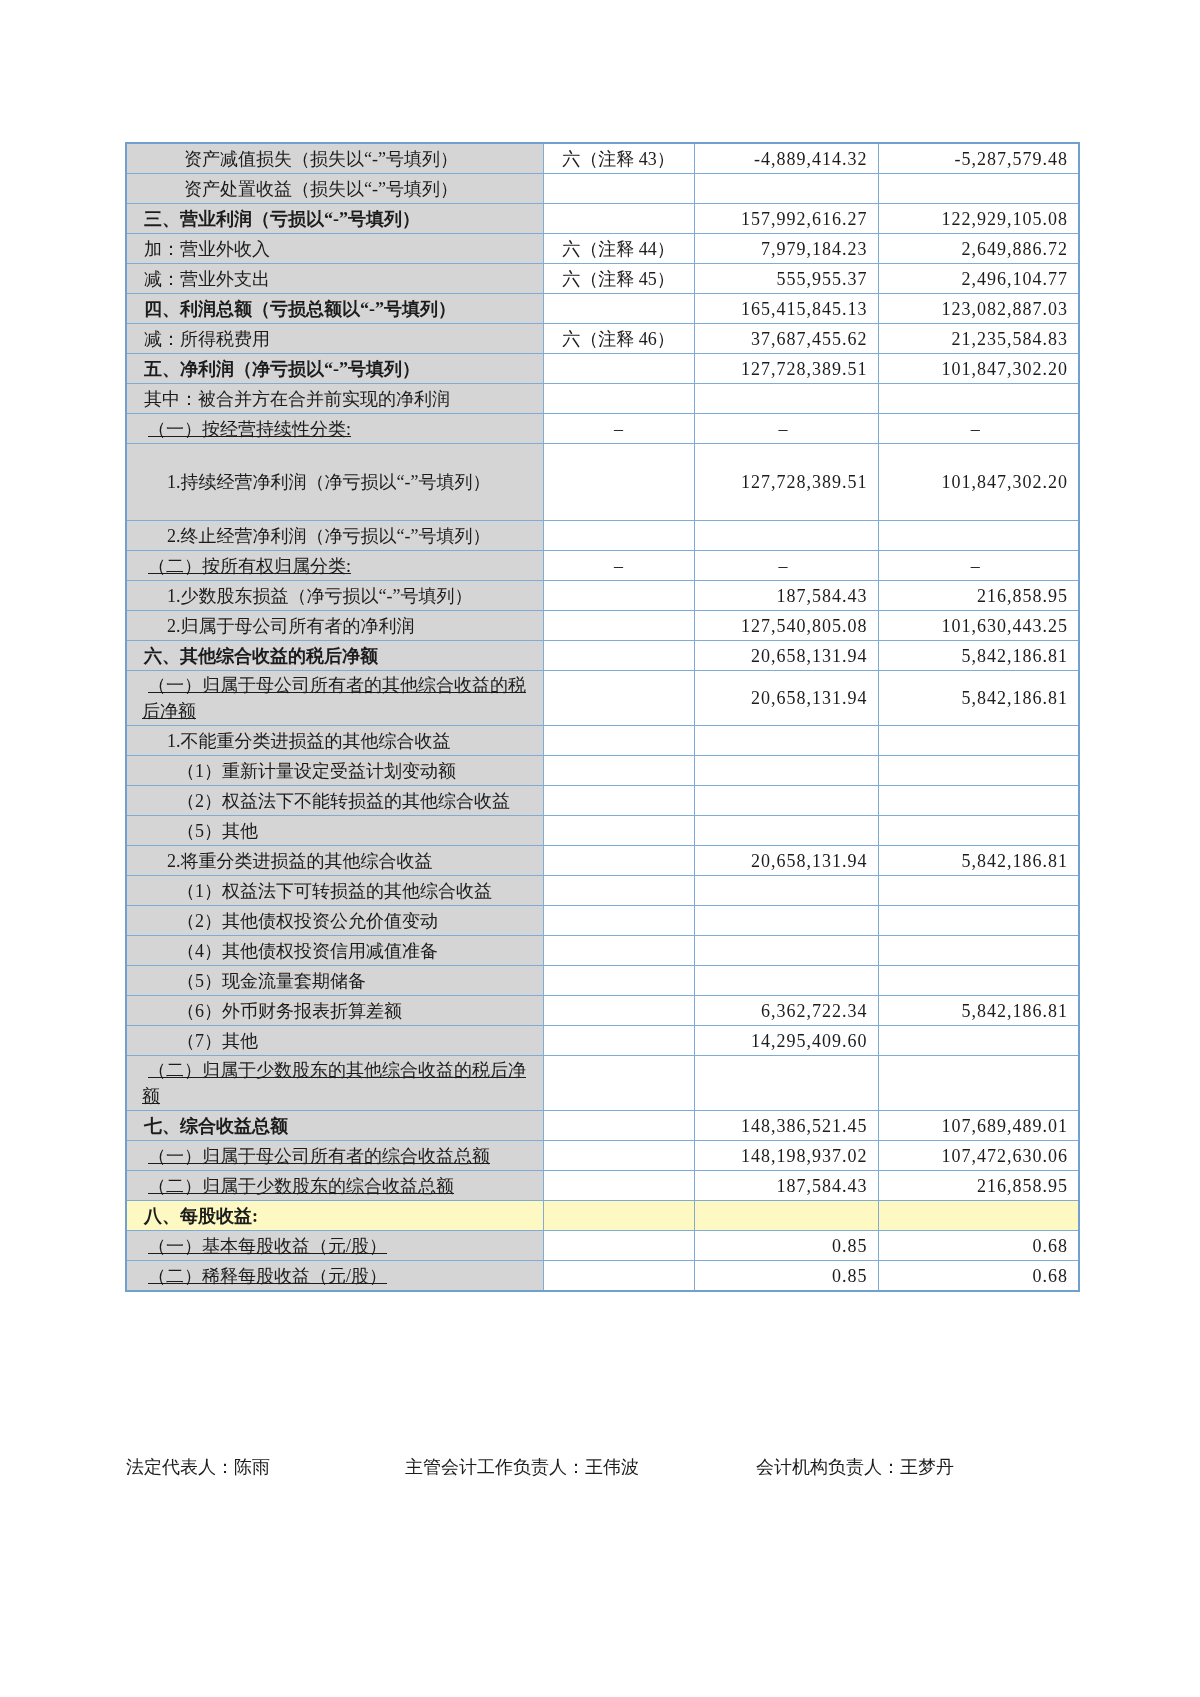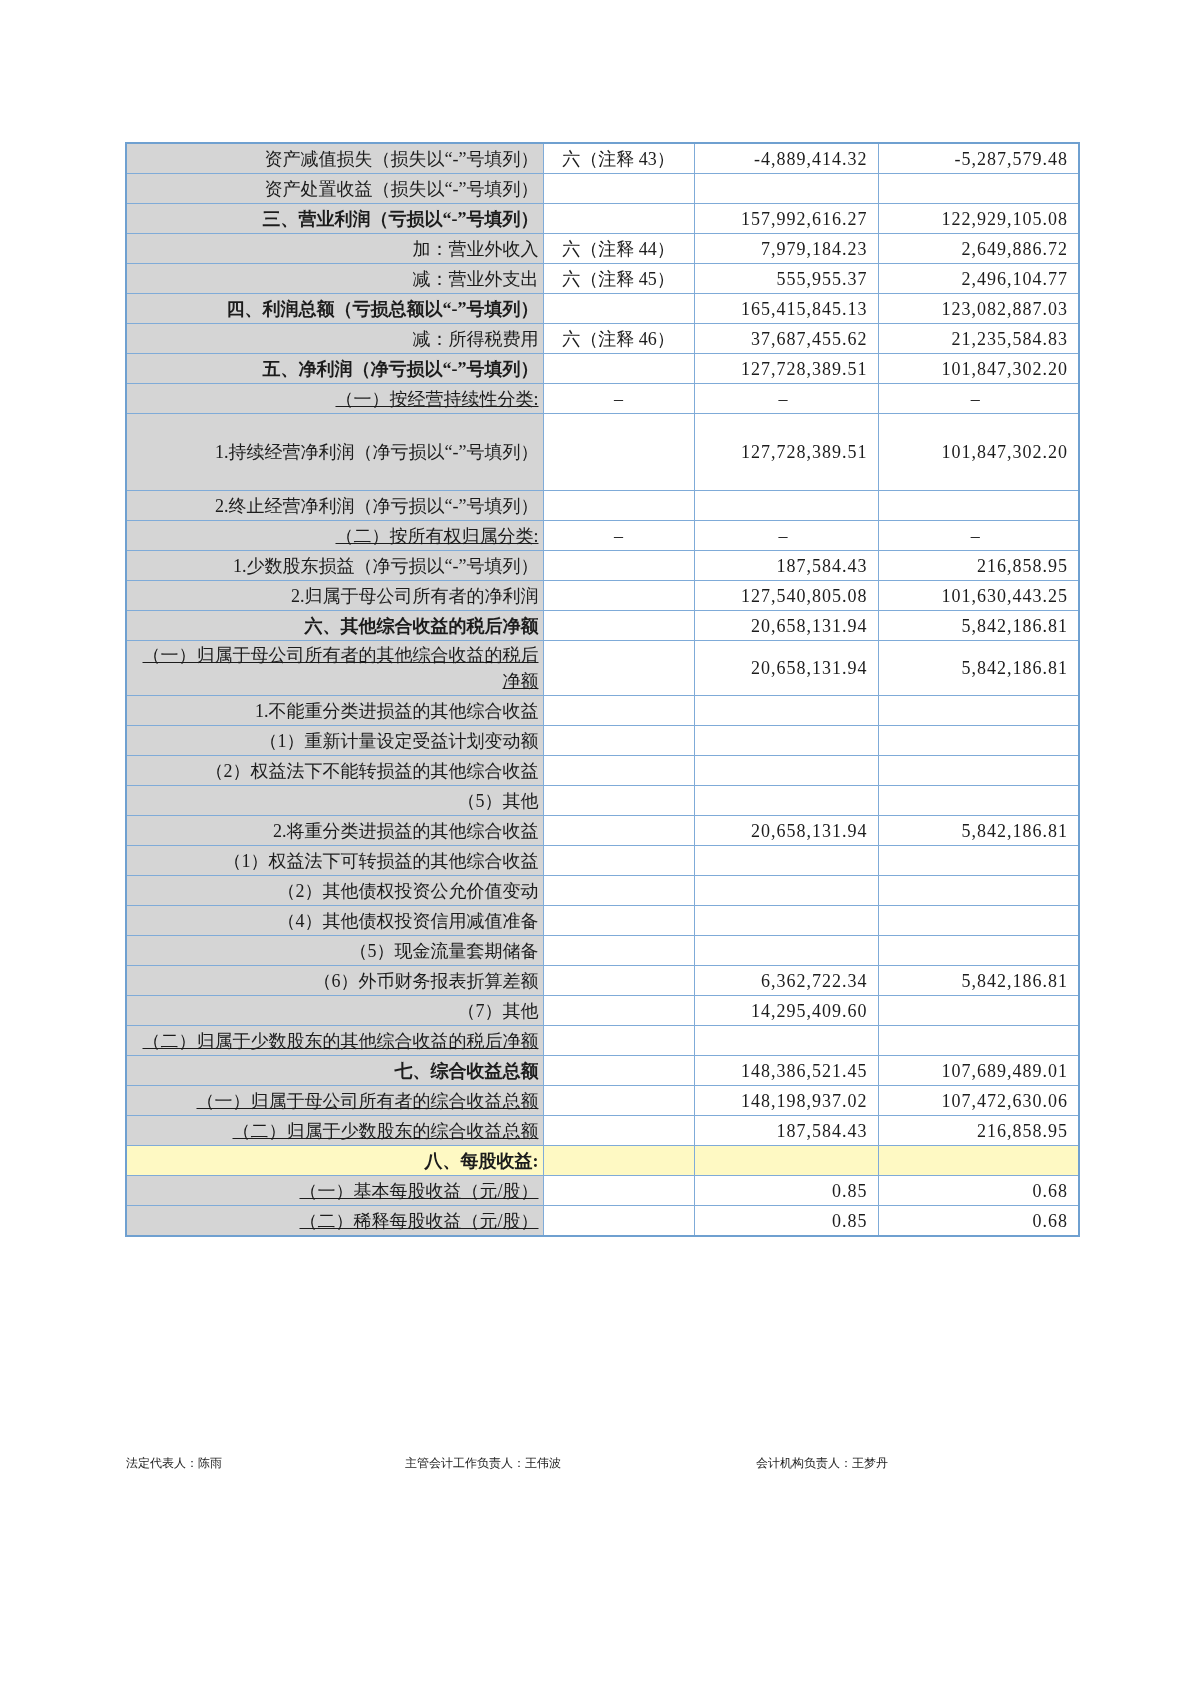--- a/index.html
+++ b/index.html
@@ -28,38 +28,38 @@
     font-size:18px;
     line-height:26px;
     height:27px;
     vertical-align:middle;
     padding:1px 4px;
     overflow:hidden;
     word-break:break-all;
   }
   td.c-label {
     background:#d5d5d5;
-    text-align:right;
-    padding-left:0;
+    text-align:left;
+    padding-left:15px;
   }
   td.c-note { text-align:center; }
   td.c-num  { text-align:right; padding-right:10px; letter-spacing:1px; }
   td.dash   { text-align:center; letter-spacing:0; }
   tr.bold td.c-label { font-weight:bold; }
   tr.gray-all td { background:#fef9c3; }
   tr.tall td { height:74px; }
   .ind-0 { text-indent:2px; }
   .ind-1 { text-indent:6px;text-decoration:underline; }
   .ind-2 { text-indent:25px; }
   .ind-3 { text-indent:35px; }
   .ind-4 { text-indent:42px; }
   .signatories {
     position:absolute;
     top:1455px; left:0; width:1108px; height:30px;
-    font-size:12px;
+    font-size:18px;
   }
   .signatories span { position:absolute; white-space:nowrap; }
   .sig-1 { left:126px; }
   .sig-2 { left:405px; }
   .sig-3 { left:756px; }
 </style>
 </head>
 <body>
 
 <div class="page">
@@ -114,20 +114,26 @@
           <td class="c-num">37,687,455.62</td>
           <td class="c-num">21,235,584.83</td>
         </tr>
         <tr class="bold">
           <td class="c-label ind-0">五、净利润（净亏损以“-”号填列）</td>
           <td class="c-note"></td>
           <td class="c-num">127,728,389.51</td>
           <td class="c-num">101,847,302.20</td>
         </tr>
         <tr class="">
+          <td class="c-label ind-0">其中：被合并方在合并前实现的净利润</td>
+          <td class="c-note"></td>
+          <td class="c-num"></td>
+          <td class="c-num"></td>
+        </tr>
+        <tr class="">
           <td class="c-label ind-1">（一）按经营持续性分类:</td>
           <td class="c-note dash">–</td>
           <td class="c-num dash">–</td>
           <td class="c-num dash">–</td>
         </tr>
         <tr class="tall">
           <td class="c-label ind-2">1.持续经营净利润（净亏损以“-”号填列）</td>
           <td class="c-note"></td>
           <td class="c-num">127,728,389.51</td>
           <td class="c-num">101,847,302.20</td>

